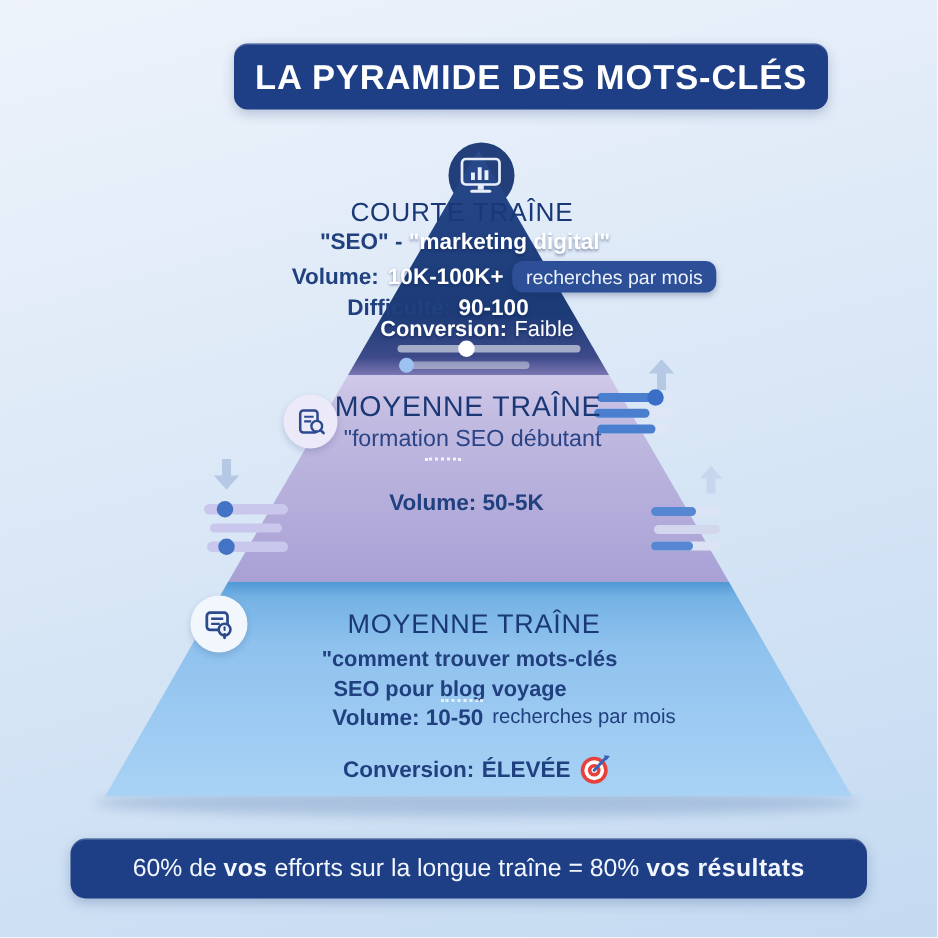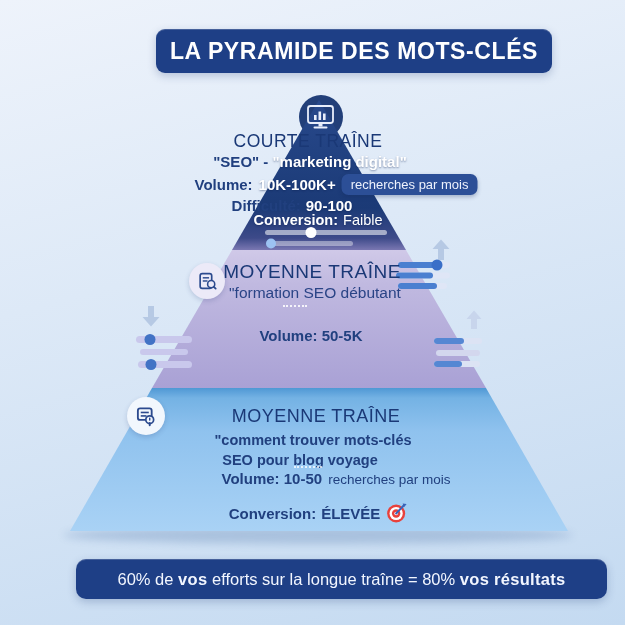--- a/index.html
+++ b/index.html
@@ -11,21 +11,21 @@
   .abs{position:absolute;}
   svg{display:block;}
   
   .banner{
     position:absolute;background:#1e3f86;color:#fff;text-align:center;
     box-shadow:0 3px 8px rgba(30,60,120,.25), inset 0 1px 0 rgba(255,255,255,.18);
   }
   #title-box{left:108px;top:29px;width:396px;height:44px;border-radius:9px;
     font-size:23px;font-weight:700;letter-spacing:.6px;line-height:44px;margin-left:48px;}
   #footer-box{left:47px;top:559px;width:531px;height:40px;border-radius:10px;
-    font-size:16.5px;line-height:40px;color:#f2f6ff;margin-left:29px;}
+    font-size:16.5px;line-height:40px;color:#f2f6ff;}
   #footer-box b{font-weight:700;letter-spacing:.3px;}
   
   .line{position:absolute;transform:translateX(-50%);white-space:nowrap;}
   .navy{color:#21407f;}
   .white{color:#ffffff;text-shadow:0 1px 2px rgba(10,30,80,.45);}
   .h-sec{font-weight:400;letter-spacing:.5px;color:#1a3876;}
   #c-heading{left:308px;top:131px;font-size:17.5px;}
   #c-keywords{left:310px;top:153px;font-size:15px;font-weight:700;}
   #c-volume{left:336px;top:174px;display:flex;align-items:center;gap:6px;font-size:15px;font-weight:700;}
   .badge{background:#2c4f97;color:#eef2fc;font-weight:400;font-size:13px;
@@ -34,21 +34,21 @@
   #c-conversion{left:318px;top:212px;font-size:14.5px;display:flex;gap:5px;}
   #c-conversion .lbl{font-weight:700;}
   #m-heading{left:312px;top:261px;font-size:19px;}
   #m-keywords{left:315px;top:284px;font-size:15.5px;color:#2a4486;}
   #m-volume{left:311px;top:327px;font-size:15px;font-weight:700;}
   #m-difficulty{left:305px;top:345px;font-size:15.5px;}
   #m-conversion{left:312px;top:365px;font-size:14px;font-weight:700;}
   #l-heading{left:316px;top:406px;font-size:18px;}
   #l-line1{left:313px;top:432px;font-size:14.5px;font-weight:700;}
   #l-line2{left:300px;top:452px;font-size:14.5px;font-weight:700;}
-  #l-volume{left:336px;top:470px;display:flex;align-items:flex-end;gap:6px;}
+  #l-volume{left:336px;top:470px;display:flex;align-items:flex-start;gap:6px;}
   #l-volume .v1{font-size:15px;font-weight:700;}
   #l-volume .v2{font-size:13.5px;}
   #l-difficulty{left:294px;top:487px;font-size:15.5px;}
   #l-conversion{left:318px;top:502px;display:flex;align-items:center;gap:5px;font-size:15px;font-weight:700;}
   
   .dots{position:absolute;height:0;border-bottom:2px dotted rgba(255,255,255,.85);}
   #m-dots{left:283px;top:305px;width:24px;}
   #l-dots{left:294px;top:466px;width:28px;border-bottom-color:rgba(255,255,255,.75);}
   
   .icon-circle{position:absolute;border-radius:50%;display:flex;align-items:center;justify-content:center;

